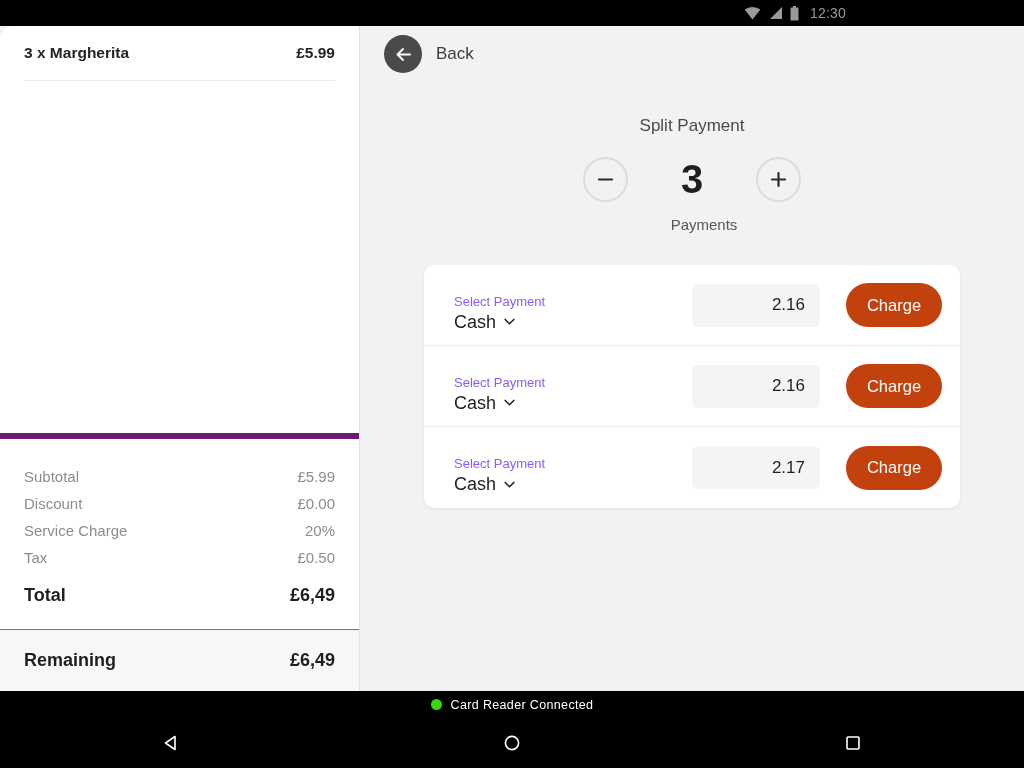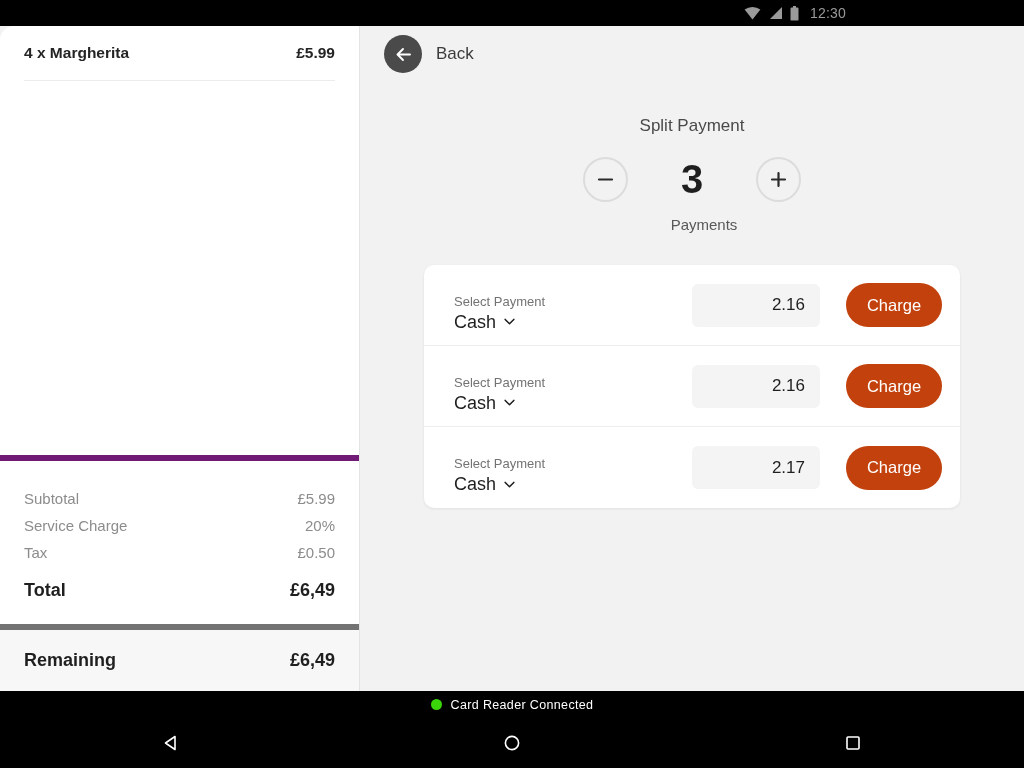--- a/index.html
+++ b/index.html
@@ -84,21 +84,21 @@
     font-size: 15px; color: #8c8c8c;
     padding: 5px 0;
   }
   .total-row.grand {
     color: #1f1f1f; font-weight: bold; font-size: 18px;
     padding-top: 14px;
   }
   .remaining-row {
     flex: 0 0 auto;
     background: #f7f7f7;
-    border-top: 6px solid #737373;
+    border-top: 1px solid #737373;
     padding: 20px 24px;
     display: flex; justify-content: space-between; align-items: center;
     font-size: 18px; font-weight: bold; color: #1f1f1f;
   }
 
   
   .right-panel {
     position: absolute; left: 360px; top: 0;
     width: 664px; height: 665px;
     background: #f2f2f2;
@@ -152,21 +152,21 @@
   .pay-row {
     display: flex; align-items: center;
     height: 81px;
     padding: 0 18px 0 30px;
     box-sizing: border-box;
     border-bottom: 1px solid #ededed;
   }
   .pay-row:last-child { border-bottom: none; }
   .pay-select { flex: 1 1 auto; cursor: pointer; }
   .pay-select .hint {
-    font-size: 13px; color: #737373; line-height: 17px; margin-top: 16px;
+    font-size: 13px; color: #8b5cf6; line-height: 17px; margin-top: 16px;
   }
   .pay-select .value {
     font-size: 18px; color: #1f1f1f; line-height: 24px;
     display: flex; align-items: center; gap: 7px;
   }
   .amount-input {
     width: 128px; height: 43px;
     background: #f4f4f4; border-radius: 6px; border: none;
     display: flex; align-items: center; justify-content: flex-end;
     padding-right: 15px; box-sizing: border-box;
@@ -234,29 +234,33 @@
     </div>
   </div>
 
   <div class="app">
 
     <div class="left-panel">
 
 
       <div class="items">
         <div class="line-item">
-          <span class="li-name">4 x Margherita</span>
+          <span class="li-name">3 x Margherita</span>
           <span class="li-price">£5.99</span>
         </div>
       </div>
 
       <div class="totals">
         <div class="total-row">
           <span>Subtotal</span>
           <span>£5.99</span>
+        </div>
+        <div class="total-row">
+          <span>Discount</span>
+          <span>£0.00</span>
         </div>
         <div class="total-row">
           <span>Service Charge</span>
           <span>20%</span>
         </div>
         <div class="total-row">
           <span>Tax</span>
           <span>£0.50</span>
         </div>
         <div class="total-row grand">

